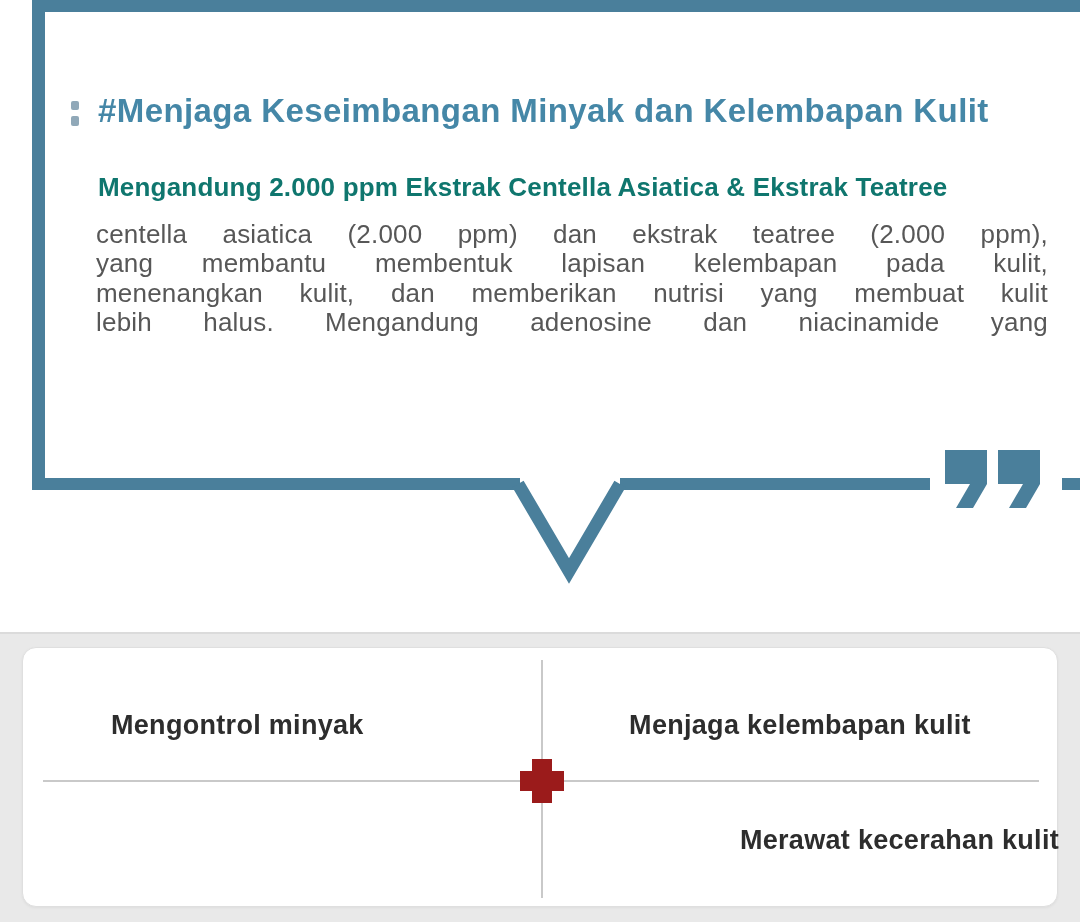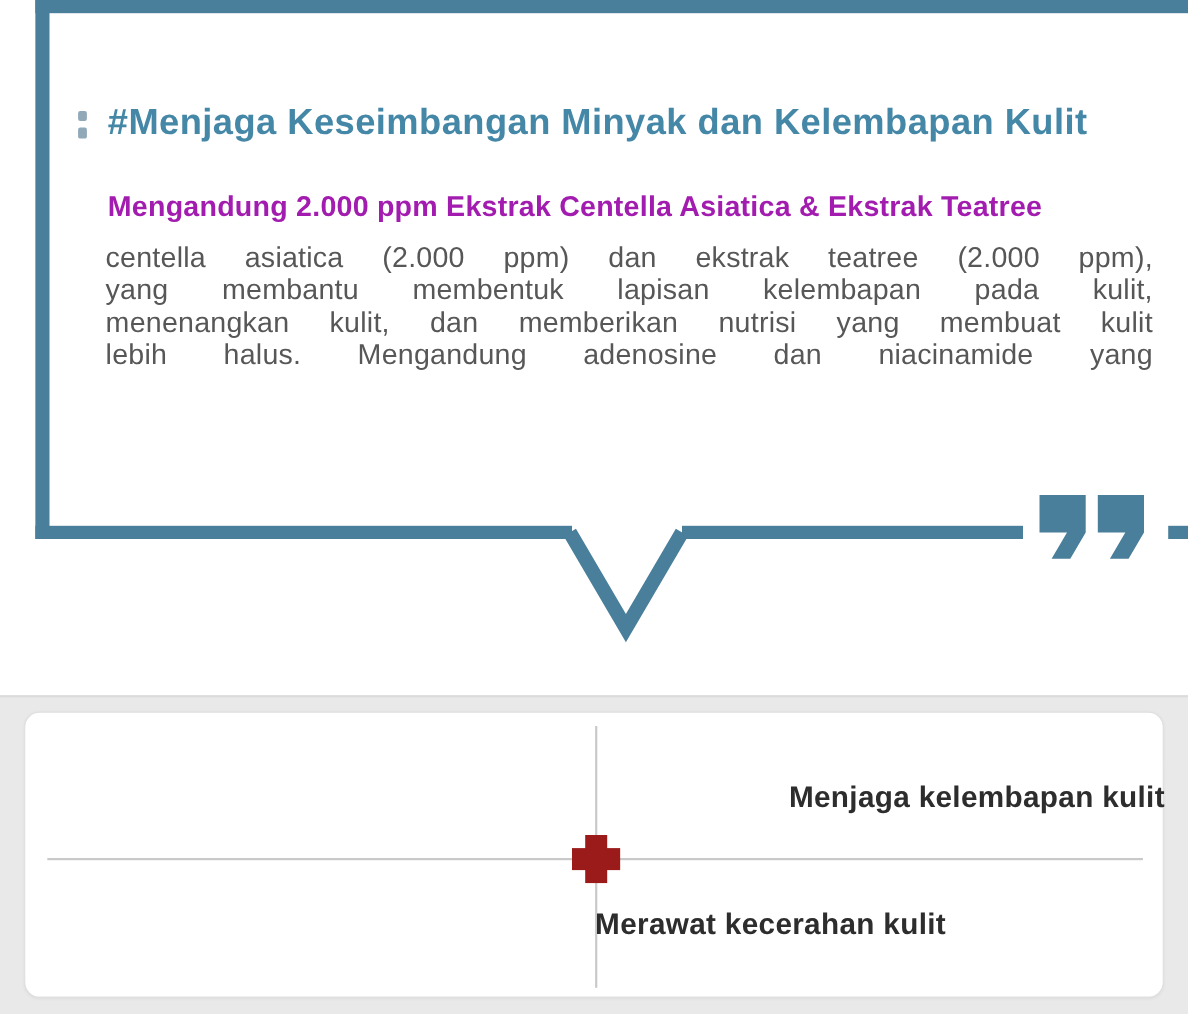--- a/index.html
+++ b/index.html
@@ -25,21 +25,21 @@
   .glyph-artifact .m2 { top: 16px; height: 10px; }
 
   .bubble-title {
     position: absolute; left: 66px; top: 92px; width: 975px;
     font-size: 33px; font-weight: 700; letter-spacing: .4px;
     color: #4587a7; white-space: nowrap;
   }
   .bubble-subtitle {
     position: absolute; left: 66px; top: 172px; width: 960px;
     font-size: 26px; font-weight: 700; letter-spacing: .2px;
-    color: #a21caf; white-space: nowrap;
+    color: #0f766e; white-space: nowrap;
   }
   .bubble-paragraph {
     position: absolute; left: 64px; top: 220px; width: 952px;
     font-size: 26px; font-weight: 400; color: #575757; letter-spacing: .2px;
   }
   .pline { line-height: 29.4px; text-align: justify; text-align-last: justify; }
   .pline.last { text-align-last: left; }
 
   
   .benefits-section {
@@ -53,23 +53,23 @@
   }
   .v-divider { position: absolute; left: 518px; top: 12px; width: 2px; height: 238px; background: #c9c9c9; }
   .h-divider { position: absolute; left: 20px; top: 132px; width: 996px; height: 2px; background: #c9c9c9; }
   .cross-wrap { position: absolute; left: 497px; top: 111px; width: 44px; height: 44px; }
 
   .benefit {
     position: absolute; color: #2d2d2d; font-size: 27px; font-weight: 700; letter-spacing: .3px;
     line-height: 31px;
   }
   .benefit.q1 { left: 88px;  top: 62px; }
-  .benefit.q2 { left: 518px; top: 62px;  width: 518px; text-align: right; }
+  .benefit.q2 { left: 518px; top: 62px;  width: 518px; text-align: center; }
   .benefit.q3 { left: 88px;  top: 160px; white-space: pre-line; }
-  .benefit.q4 { left: 518px; top: 177px; width: 518px; text-align: left; }
+  .benefit.q4 { left: 518px; top: 177px; width: 518px; text-align: right; }
 </style>
 </head>
 <body>
 
 <div class="canvas">
 
   <div class="bubble-section">
 
     <svg class="bubble-svg" width="1080" height="632" viewBox="0 0 1080 632" aria-hidden="true">
       <g fill="#4A7F9B">
@@ -115,17 +115,18 @@
 
     <div class="cross-wrap">
       <svg width="44" height="44" viewBox="0 0 44 44" aria-hidden="true">
         <g fill="#9B1B1B">
           <rect x="0" y="12" width="44" height="20"></rect>
           <rect x="12" y="0" width="20" height="44"></rect>
         </g>
       </svg>
     </div>
 
+    <div class="benefit q1">Mengontrol minyak</div>
     <div class="benefit q2">Menjaga kelembapan kulit</div>
     <div class="benefit q4">Merawat kecerahan kulit</div>
   </div>
 
 </div>
 
 </body></html>

